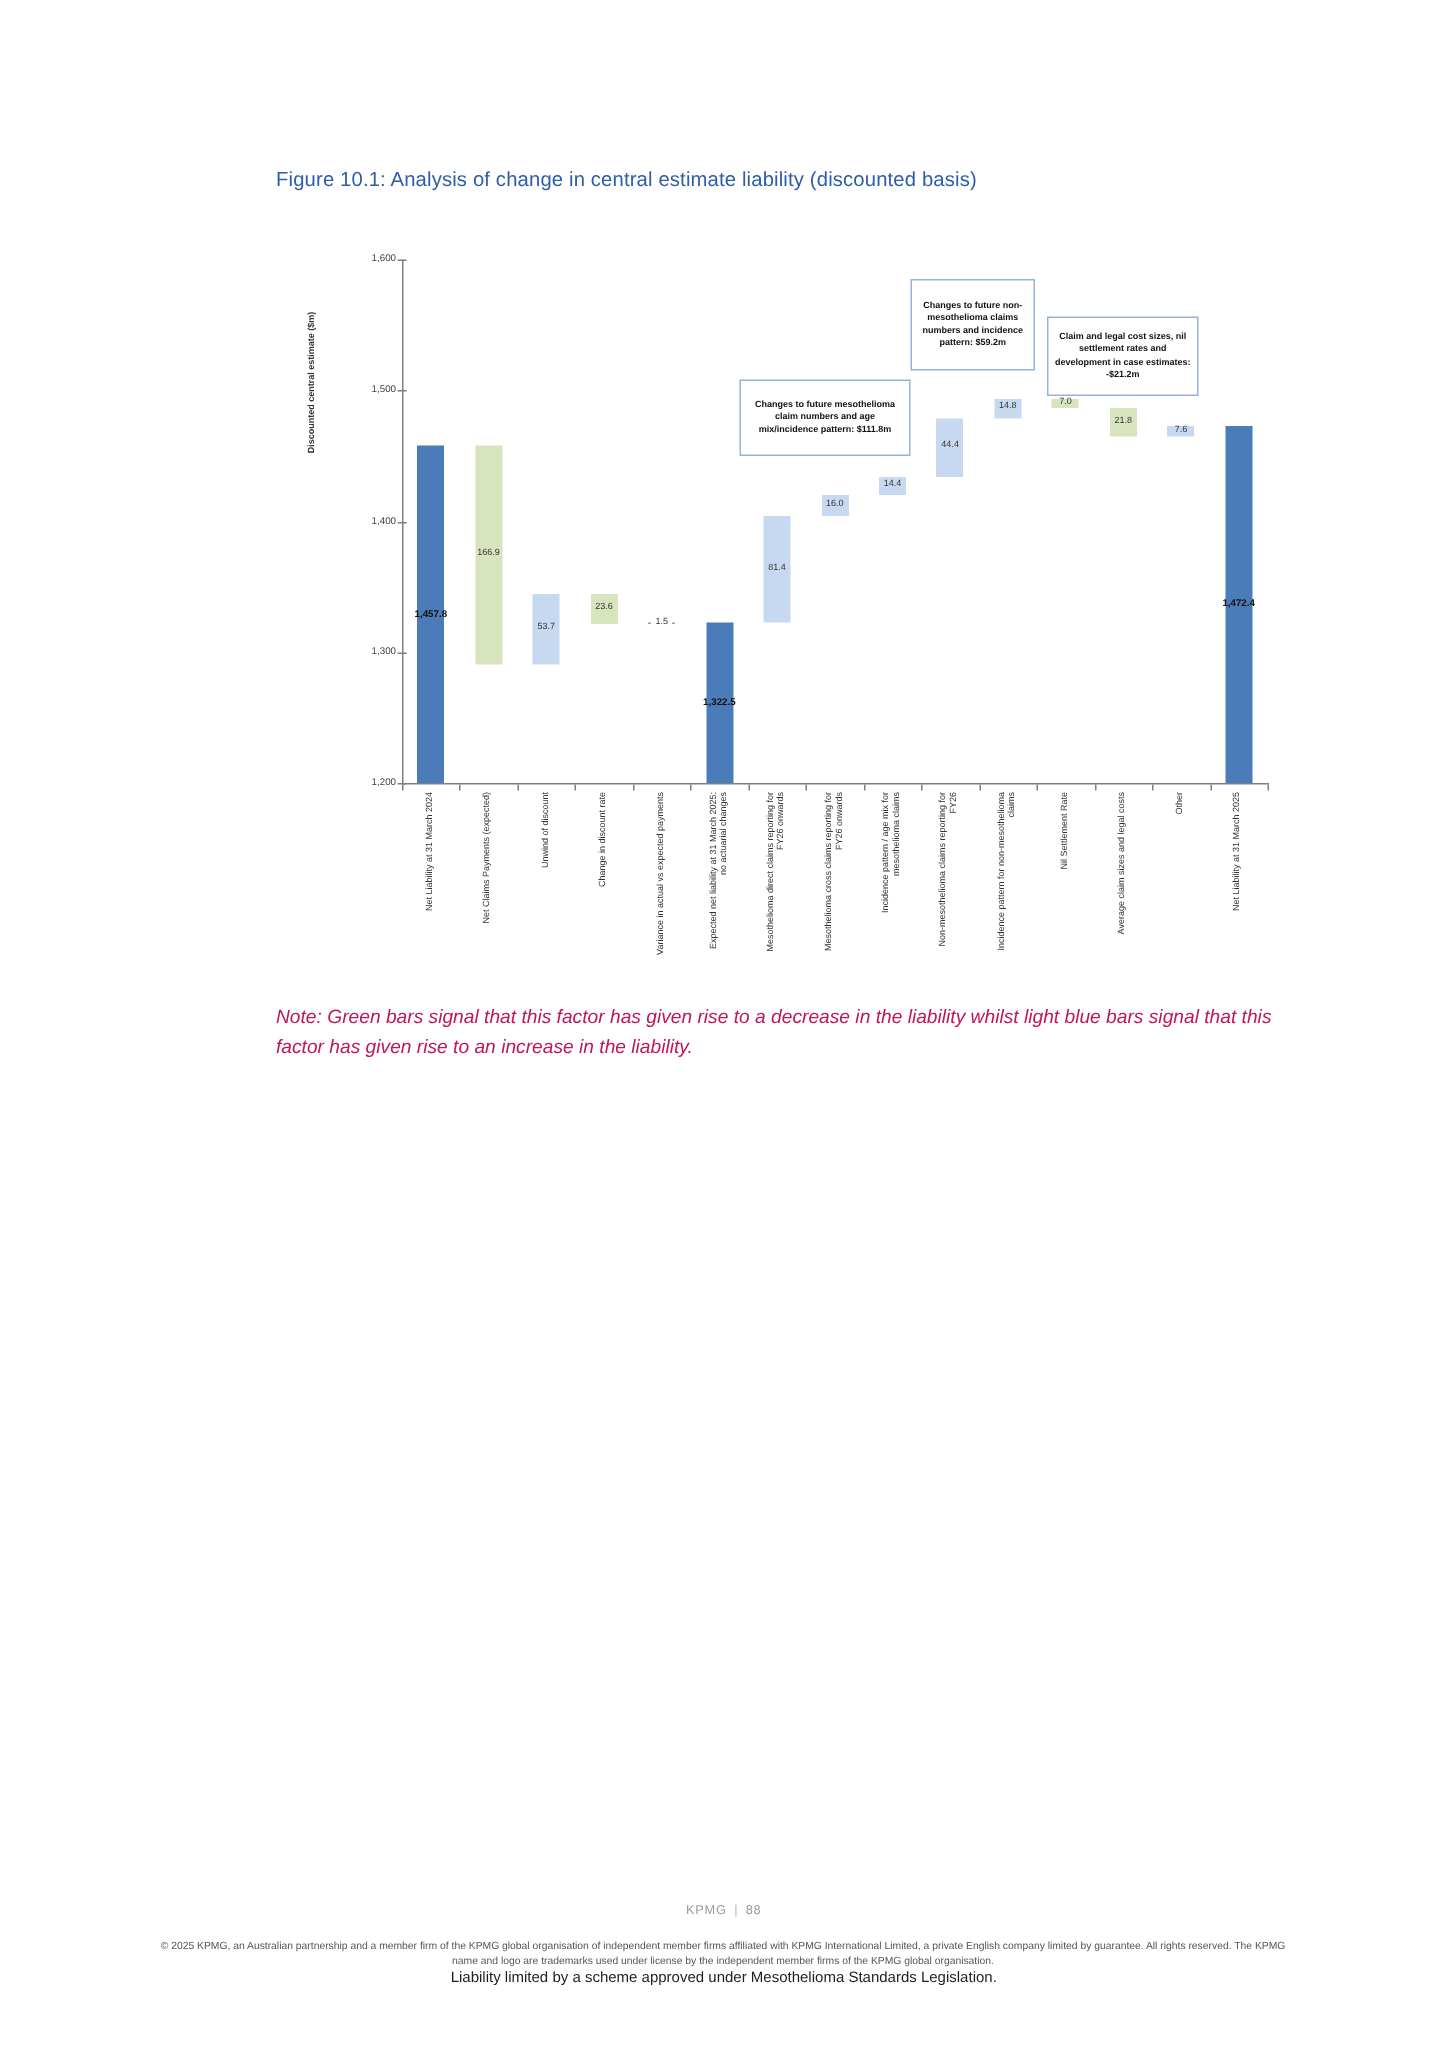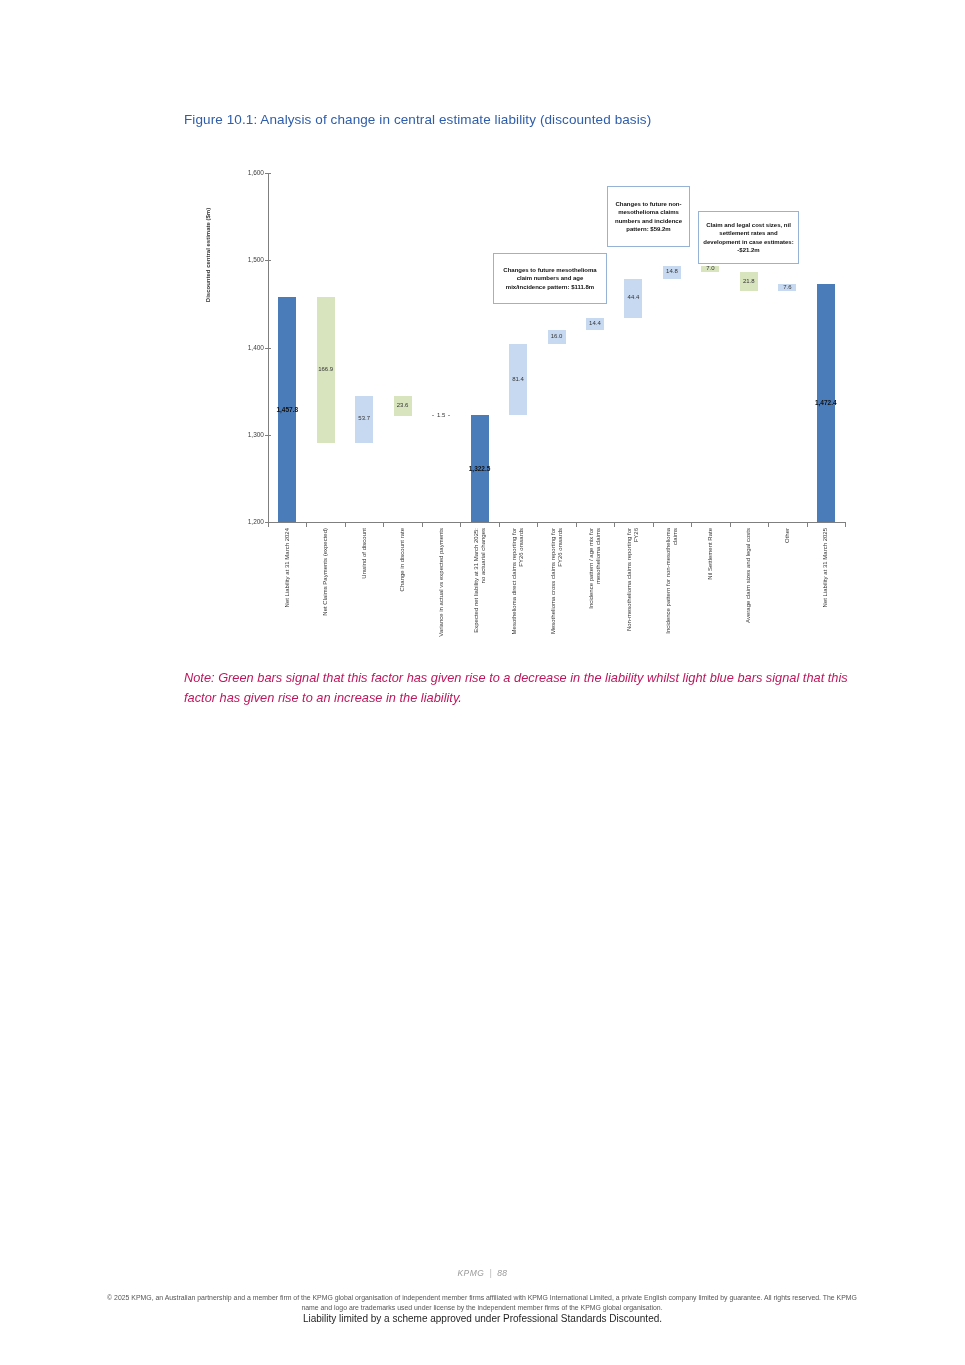--- a/index.html
+++ b/index.html
@@ -45,21 +45,21 @@
     padding:2px 3px; line-height:1.35;
   }
 
   .note {
     position:absolute; left:184px; top:668px; width:672px;
     font-size:12.8px; font-style:italic; color:#be185d; line-height:1.55;
   }
 
   .footer-page {
     position:absolute; left:0; top:1268px; width:965px; text-align:center;
-    font-size:8.5px; color:#9a9a9a; letter-spacing:.5px;font-style:italic;
+    font-size:8.5px; color:#9a9a9a; letter-spacing:.5px;
   }
   .footer-page .sep { margin:0 5px; color:#b5b5b5; }
   .footer-copyright {
     position:absolute; left:102px; top:1293px; width:760px; text-align:center;
     font-size:6.9px; color:#555; line-height:1.5;
   }
   .footer-liability {
     position:absolute; left:0; top:1313px; width:965px; text-align:center;
     font-size:10px; color:#1f1f1f;
   }
@@ -162,15 +162,15 @@
         <div class="annotation" style="left: 698px; top: 211px; width: 101px; height: 53px;">Claim and legal cost sizes, nil settlement rates and development in case estimates: -$21.2m</div>
       </div>
   </div>
 
   <div class="note">Note: Green bars signal that this factor has given rise to a decrease in the liability whilst light blue bars signal that this factor has given rise to an increase in the liability.</div>
 
   <div class="footer-page">
     <span>KPMG</span><span class="sep">|</span><span>88</span>
   </div>
   <div class="footer-copyright">© 2025 KPMG, an Australian partnership and a member firm of the KPMG global organisation of independent member firms affiliated with KPMG International Limited, a private English company limited by guarantee. All rights reserved. The KPMG name and logo are trademarks used under license by the independent member firms of the KPMG global organisation.</div>
-  <div class="footer-liability">Liability limited by a scheme approved under Professional Standards Discounted.</div>
+  <div class="footer-liability">Liability limited by a scheme approved under Mesothelioma Standards Legislation.</div>
 
 </div>
 
 </body></html>

